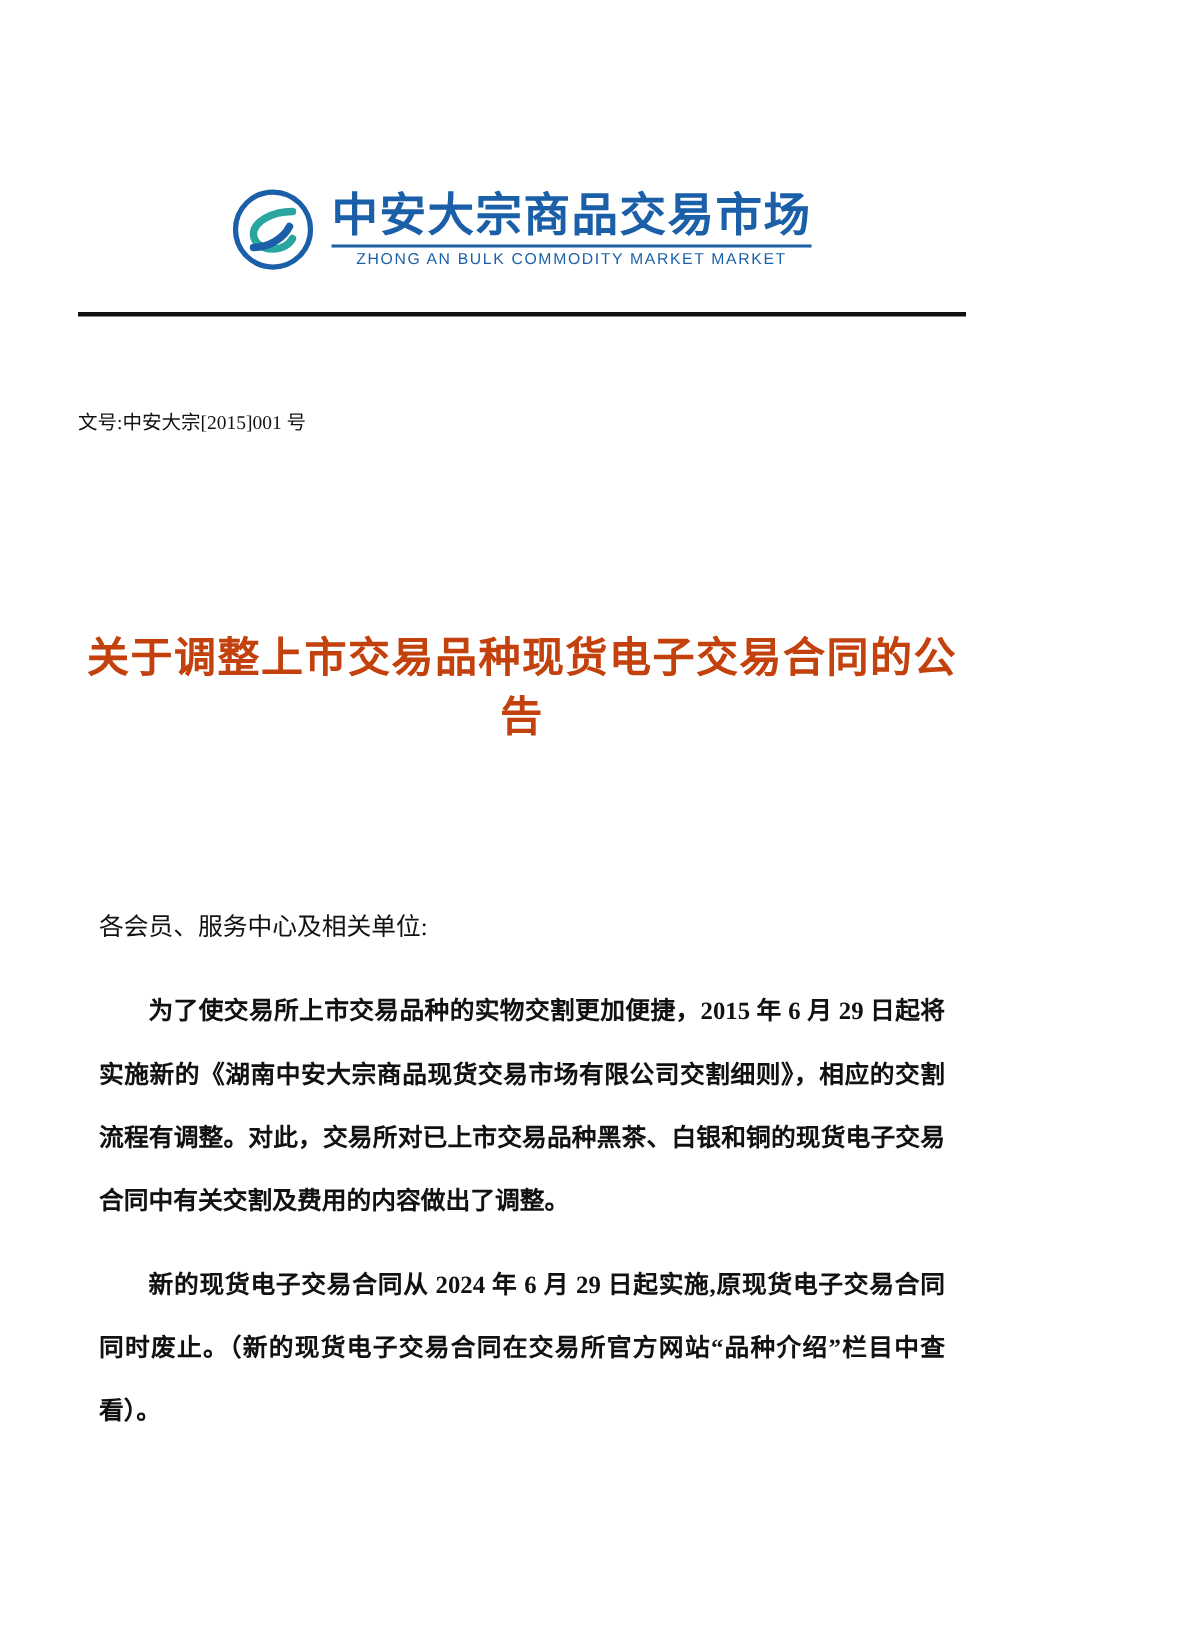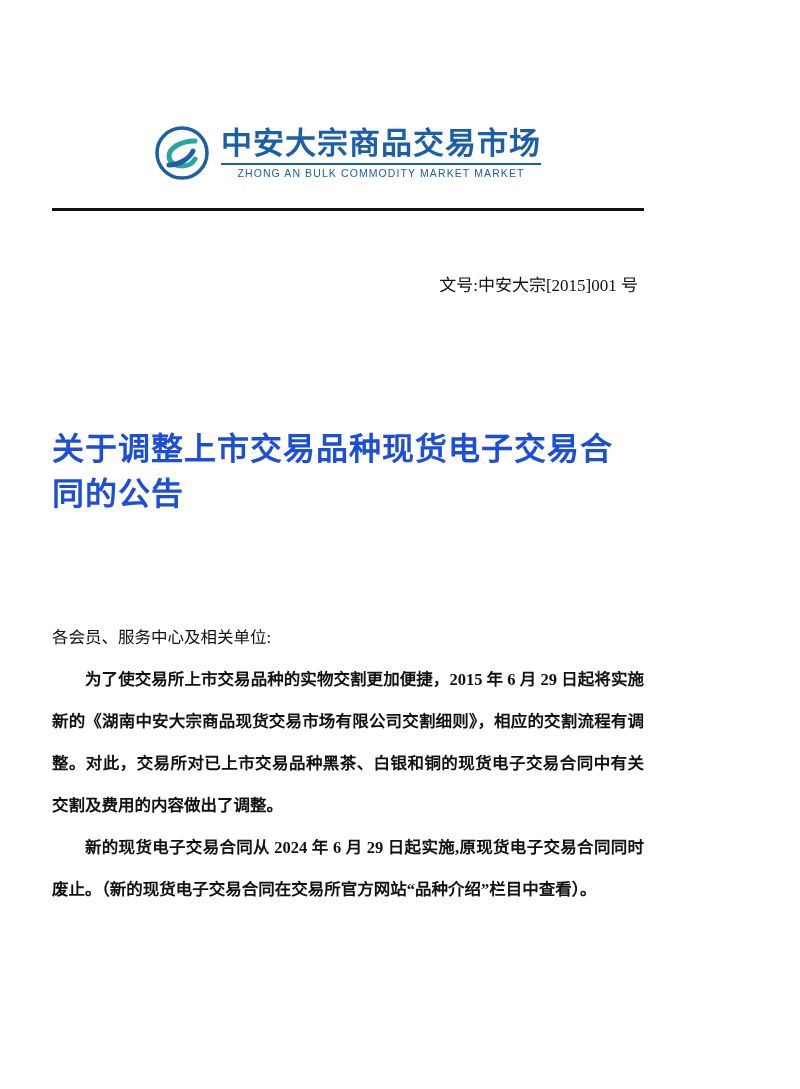--- a/index.html
+++ b/index.html
@@ -71,50 +71,49 @@
 
   .head-rule {
     margin-top: 28px;
     border-top: 3px solid #111111;
     width: 100%;
   }
 
   
   .meta {
     margin-top: 58px;
-    text-align: right;
     padding-right: 6px;
     font-family: "Liberation Serif", "DejaVu Serif", serif;
-    font-size: 17px;
+    font-size: 13px;
     line-height: 2.0;
     color: #111111;
   }
 
   
   .doc-title {
     margin-top: 124px;
-    text-align: left;
-    color: #1d4ed8;
+    text-align: center;
+    color: #c2410c;
     font-family: "Liberation Sans", "DejaVu Sans", sans-serif;
     font-weight: bold;
-    font-size: 32px;
+    font-size: 28px;
     letter-spacing: 1px;
     line-height: 1.4;
   }
 
   
   .body-text {
     margin-top: 100px;
     font-size: 16.5px;
     line-height: 2.55;
     color: #111111;
     text-align: justify;
   }
   .body-text p {
-    margin: 0;
+    margin: 14px;
   }
   .salutation {
     margin: 0 0 6px 0;
   }
   .indent {
     text-indent: 2em;
     font-weight: bold;
   }
 </style>
 </head>

